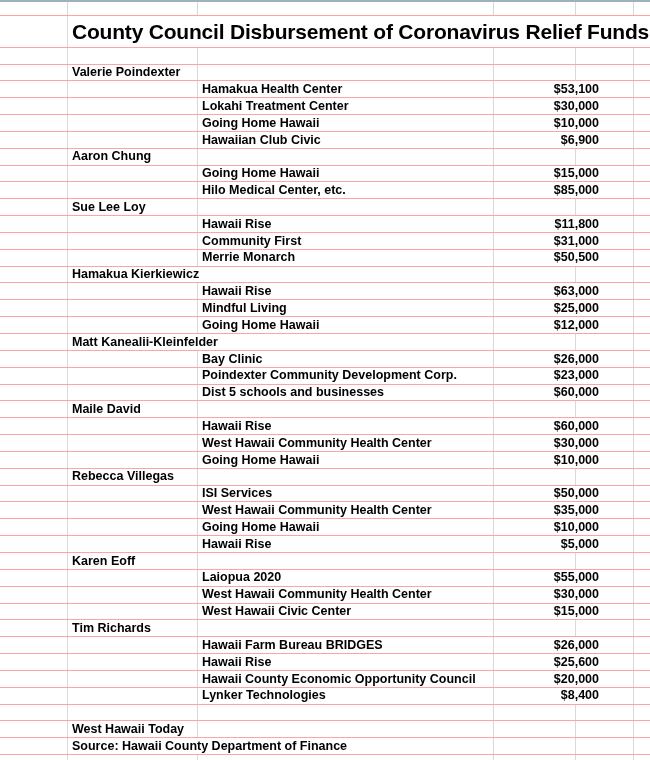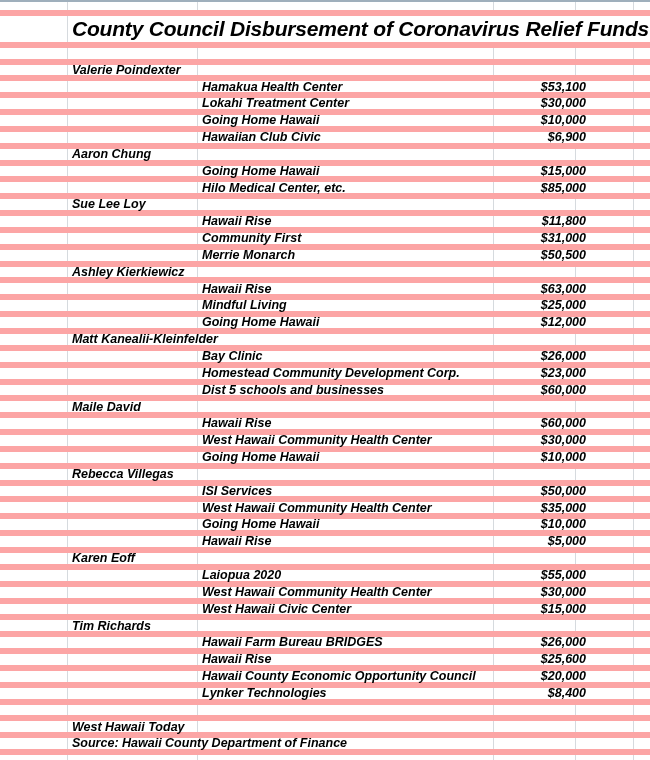--- a/index.html
+++ b/index.html
@@ -37,42 +37,41 @@
     top: 2px; left: 0; right: 0;
     z-index: 2;
     display: flex;
     flex-direction: column;
   }
   .row {
     position: relative;
     flex: none;
     box-sizing: border-box;
     height: 16.85px;
-    border-bottom: 6px solid #fca5a5;
-    font-style: italic;
+    border-bottom: 1px solid #fca5a5;
   }
   .row.r-first { height: 13.5px; }
   .row.r-title { height: 32.5px; }
   .row.r-pre   { height: 16.5px; }
   .cell {
     position: absolute;
     top: 0; bottom: 0;
     display: flex;
     align-items: center;
     white-space: nowrap;
     background: #ffffff;
     font-size: 12.5px;
     line-height: 1;
     padding: 0 3px;
     z-index: 2;
   }
   .c-member { left: 69px; }
   .c-org    { left: 199px; }
   .c-amount {
-    left: 508px;
+    left: 521px;
     width: 80px;
     box-sizing: border-box;
     justify-content: flex-end;
     padding: 0 2px 0 0;
   }
   .c-title {
     left: 69px;
     font-size: 21px;
     letter-spacing: -0.2px;
   }
@@ -125,37 +124,37 @@
         </div><div class="row">
           <span class="cell c-org">Hawaii Rise</span>
           <span class="cell c-amount">$11,800</span>
         </div><div class="row">
           <span class="cell c-org">Community First</span>
           <span class="cell c-amount">$31,000</span>
         </div><div class="row">
           <span class="cell c-org">Merrie Monarch</span>
           <span class="cell c-amount">$50,500</span>
         </div><div class="row">
-          <span class="cell c-member">Ashley Kierkiewicz</span>
+          <span class="cell c-member">Hamakua Kierkiewicz</span>
         </div><div class="row">
           <span class="cell c-org">Hawaii Rise</span>
           <span class="cell c-amount">$63,000</span>
         </div><div class="row">
           <span class="cell c-org">Mindful Living</span>
           <span class="cell c-amount">$25,000</span>
         </div><div class="row">
           <span class="cell c-org">Going Home Hawaii</span>
           <span class="cell c-amount">$12,000</span>
         </div><div class="row">
           <span class="cell c-member">Matt Kanealii-Kleinfelder</span>
         </div><div class="row">
           <span class="cell c-org">Bay Clinic</span>
           <span class="cell c-amount">$26,000</span>
         </div><div class="row">
-          <span class="cell c-org">Homestead Community Development Corp.</span>
+          <span class="cell c-org">Poindexter Community Development Corp.</span>
           <span class="cell c-amount">$23,000</span>
         </div><div class="row">
           <span class="cell c-org">Dist 5 schools and businesses</span>
           <span class="cell c-amount">$60,000</span>
         </div><div class="row">
           <span class="cell c-member">Maile David</span>
         </div><div class="row">
           <span class="cell c-org">Hawaii Rise</span>
           <span class="cell c-amount">$60,000</span>
         </div><div class="row">

